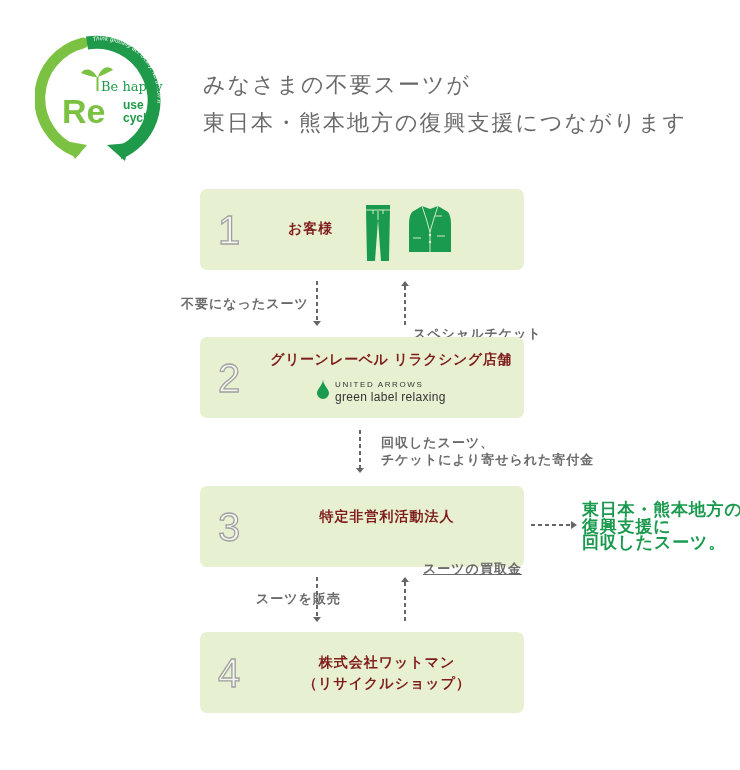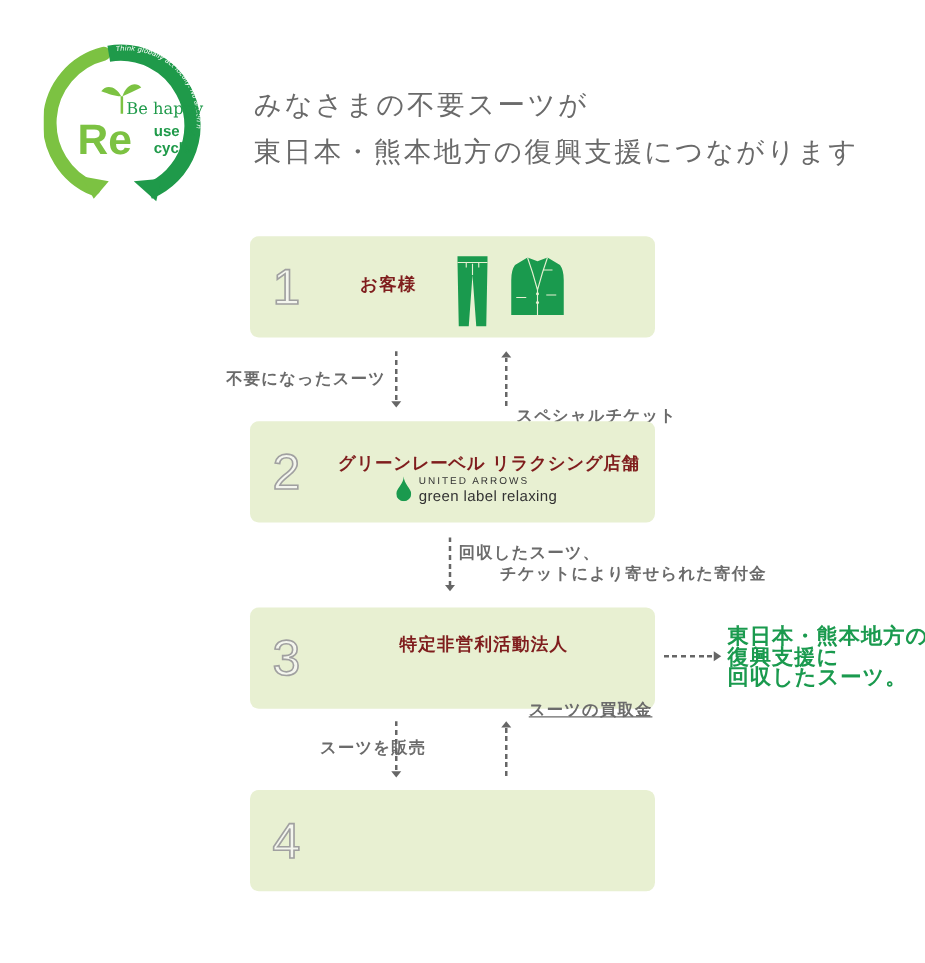--- a/index.html
+++ b/index.html
@@ -14,22 +14,22 @@
     .step { position: absolute; left: 200px; width: 324px; height: 81px; background: #e8f0d2; border-radius: 7px; }
     .step-num { position: absolute; left: 18px; top: 50%; transform: translateY(-50%); font-family: "Liberation Sans", sans-serif; font-size: 40px; font-weight: 300; color: #f4f6ee; -webkit-text-stroke: 1.3px #a0a0a0; letter-spacing: 0; line-height: 1; }
     .step-title { position: absolute; color: #7f1d1d; font-weight: bold; font-size: 14px; line-height: 21px; text-align: center; letter-spacing: 1px; white-space: nowrap; }
 
     .s1 { top: 189px; }
     .s1 .step-title { left: 88px; top: 29px; }
     .s1 .pants { position: absolute; left: 164px; top: 15px; }
     .s1 .jacket { position: absolute; left: 208px; top: 15px; }
 
     .s2 { top: 337px; }
-    .s2 .step-title { left: 0; right: 0; top: 24px; padding-left: 58px; font-size: 14px; letter-spacing: 0.5px; }
-    .brand { position: absolute; left: 117px; top: 42px; display: flex; align-items: center; gap: 6px; }
+    .s2 .step-title { left: 0; right: 0; top: 12px; padding-left: 58px; font-size: 14px; letter-spacing: 0.5px; }
+    .brand { position: absolute; left: 117px; top: 42px; display: flex; align-items: flex-start; gap: 6px; }
     .brand-text { color: #333; font-family: "Liberation Sans", sans-serif; line-height: 12px; }
     .brand-top { font-size: 8px; letter-spacing: 1.6px; }
     .brand-bottom { font-size: 12px; letter-spacing: 0.3px; }
 
     .s3 { top: 486px; }
     .s3 .step-title { left: 0; right: 0; top: 20px; padding-left: 50px; }
 
     .s4 { top: 632px; }
     .s4 .step-title { left: 0; right: 0; top: 20px; padding-left: 50px; }
 
@@ -111,22 +111,22 @@
     <div class="brand-text">
       <div class="brand-top">UNITED ARROWS</div>
       <div class="brand-bottom">green label relaxing</div>
     </div>
   </div>
 </div>
 
 <div class="dash-v arrow-down" style="left:356px;top:430px;height:43px;">
     <div class="line" style="top:0;bottom:5px;"></div>
   </div>
-<div class="flow-label" style="left:367px;top:434px;">回収したスーツ、</div>
-<div class="flow-label" style="left:381px;top:451px;margin-left:19px;">チケットにより寄せられた寄付金</div>
+<div class="flow-label" style="left:381px;top:434px;">回収したスーツ、</div>
+<div class="flow-label" style="left:381px;top:451px;">チケットにより寄せられた寄付金</div>
 
 <div class="step s3">
   <div class="step-num">3</div>
   <div class="step-title">
     <div>特定非営利活動法人</div>
   </div>
 </div>
 
 <div class="dash-h">
     <div class="line"></div>
@@ -141,13 +141,17 @@
 <div class="dash-v arrow-down" style="left:313px;top:577px;height:45px;">
     <div class="line" style="top:0;bottom:5px;"></div>
   </div>
 <div class="dash-v arrow-up" style="left:401px;top:577px;height:45px;">
     <div class="line" style="top:5px;bottom:0;"></div>
   </div>
 <div class="flow-label" style="left:423px;top:560px;text-decoration:underline;">スーツの買取金</div>
 
 <div class="step s4">
   <div class="step-num">4</div>
+  <div class="step-title">
+    <div>株式会社ワットマン</div>
+    <div>（リサイクルショップ）</div>
+  </div>
 </div>
 
 </body></html>

